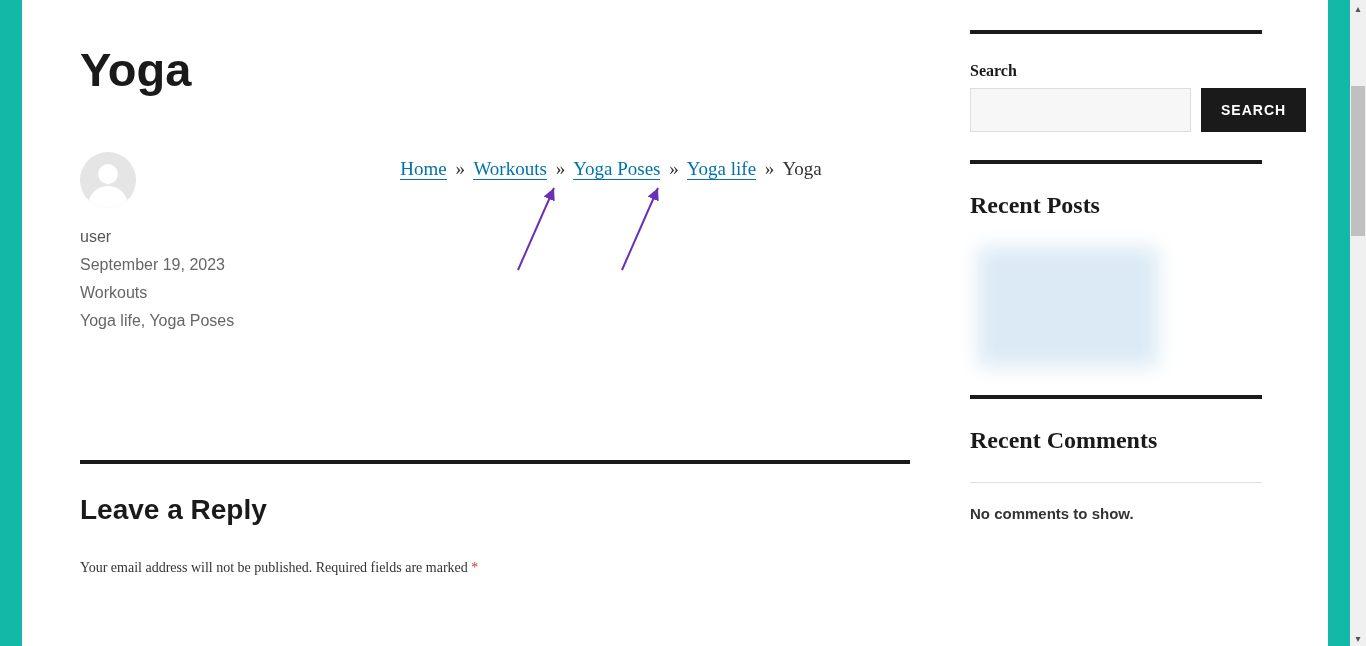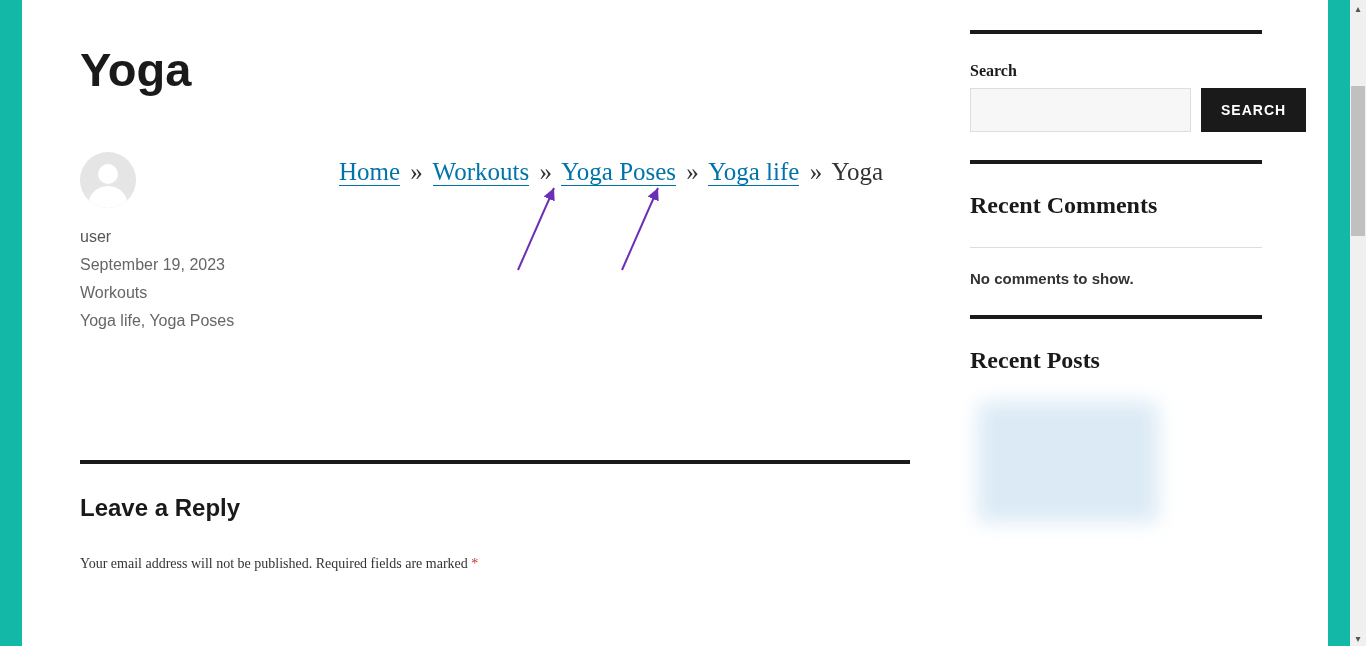--- a/index.html
+++ b/index.html
@@ -93,21 +93,21 @@
 
   .content {
     flex: 1;
     font-size: 19px;
     color: #333;
   }
   .breadcrumb {
     text-align: center;
     padding-top: 6px;
     font-family: Georgia, serif;
-    font-size: 25px;
+    font-size: 19px;
   }
   .breadcrumb a {
     color: #0073aa;
     text-decoration: none;
     border-bottom: 1px solid #0073aa;
   }
   .breadcrumb .sep { color: #333; margin: 0 4px; }
   .breadcrumb .current { color: #333; }
 
   .arrow1, .arrow2 {
@@ -116,21 +116,21 @@
   }
 
   .divider {
     border: none;
     border-top: 4px solid #1a1a1a;
     margin: 120px 0 30px 0;
   }
 
   .reply-title {
     font-family: -apple-system, BlinkMacSystemFont, "Segoe UI", Helvetica, Arial, sans-serif;
-    font-size: 24px;
+    font-size: 28px;
     font-weight: 700;
     margin-bottom: 34px;
   }
   .reply-note {
     font-size: 14px;
     color: #333;
     font-family: Georgia, serif;
   }
   .reply-note .asterisk { color: #c0392b; }
 
@@ -303,28 +303,28 @@
         <div class="widget-bar"></div>
         <div class="widget-label">Search</div>
         <div class="search-row">
           <input class="search-input" type="text" style="">
           <button class="search-btn">SEARCH</button>
         </div>
       </div>
 
       <div class="widget">
         <div class="widget-bar"></div>
+        <div class="widget-title">Recent Posts</div>
+        <div class="recent-blur"></div>
+      </div>
+
+      <div class="widget">
+        <div class="widget-bar"></div>
         <div class="widget-title">Recent Comments</div>
         <div class="no-comments">No comments to show.</div>
-      </div>
-
-      <div class="widget">
-        <div class="widget-bar"></div>
-        <div class="widget-title">Recent Posts</div>
-        <div class="recent-blur"></div>
       </div>
 
     </aside>
 
   </div>
 </div>
 
 <div class="sbar">
   <div class="arrow-up">▴</div>
   <div class="track">

